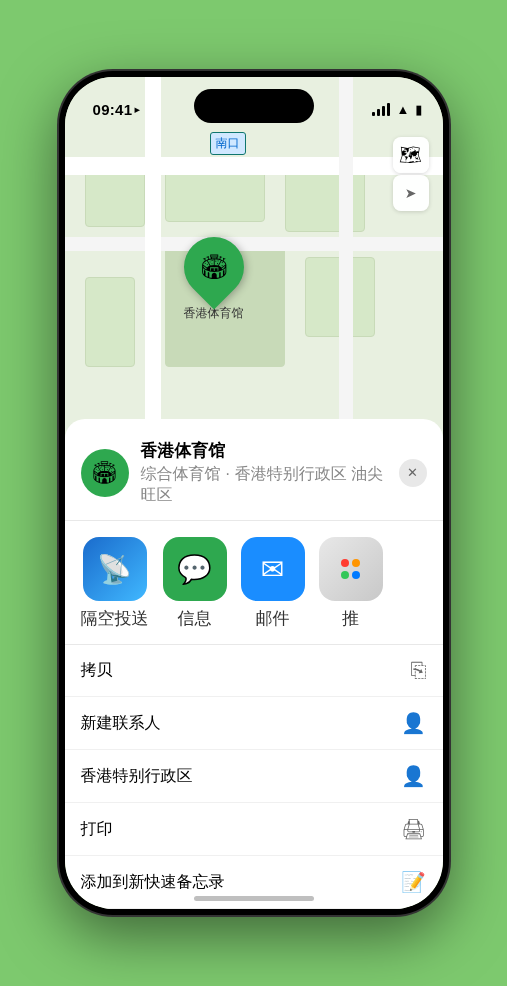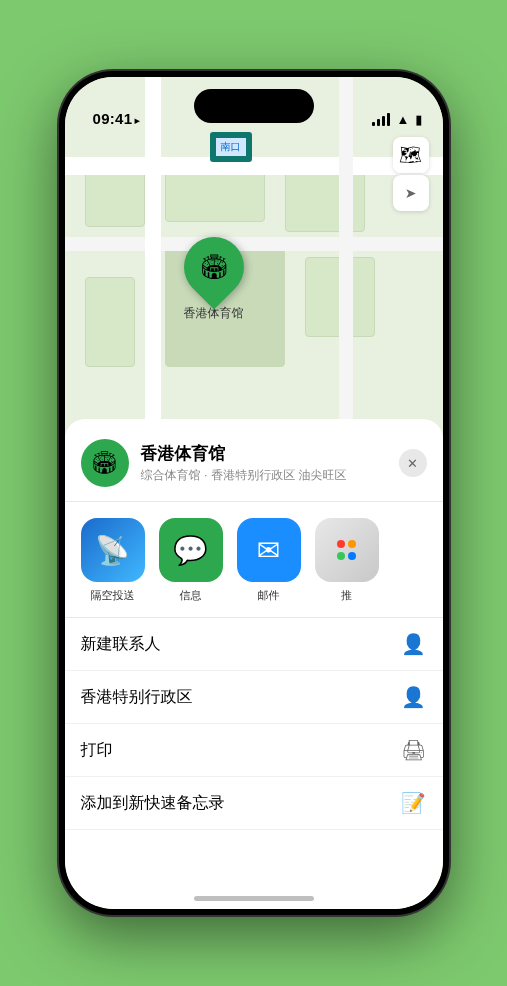--- a/index.html
+++ b/index.html
@@ -28,21 +28,21 @@
       overflow: hidden;
       background: #d4e8c2;
     }
     
     .status-bar {
       position: absolute;
       top: 0; left: 0; right: 0;
       height: 50px;
       z-index: 100;
       display: flex;
-      align-items: flex-end;
+      align-items: center;
       padding-top: 14px;
       padding-left: 28px;
       padding-right: 20px;
     }
     .status-time {
       font-size: 15px;
       font-weight: 600;
       color: #000;
       letter-spacing: 0.3px;
     }
@@ -103,24 +103,24 @@
       background: #d6e8c8;
       border: 1px solid #c8dab8;
       border-radius: 4px;
     }
     .map-label {
       position: absolute;
       top: 55px;
       left: 145px;
       background: #d0e8ff;
       color: #0066cc;
-      font-size: 10px;
+      font-size: 12px;
       padding: 2px 5px;
       border-radius: 3px;
-      border: 6px solid #0f766e;
+      border: 1px solid #0f766e;
       font-weight: 500;
     }
     
     .map-controls {
       position: absolute;
       top: 60px;
       right: 14px;
       display: flex;
       flex-direction: column;
       gap: 2px;
@@ -199,21 +199,21 @@
     .venue-info {
       margin-left: 12px;
       flex: 1;
     }
     .venue-name {
       font-size: 17px;
       font-weight: 600;
       color: #000;
     }
     .venue-subtitle {
-      font-size: 12px;
+      font-size: 16px;
       color: #888;
       margin-top: 2px;
     }
     .close-btn {
       width: 28px;
       height: 28px;
       background: #e8e8e8;
       border-radius: 50%;
       display: flex;
       align-items: center;
@@ -246,21 +246,21 @@
       align-items: center;
       justify-content: center;
       font-size: 30px;
     }
     .share-icon-wrap.airdrop { background: linear-gradient(135deg, #1a6bcc, #40b8ff); }
     .share-icon-wrap.message { background: #2ea84f; }
     .share-icon-wrap.mail { background: #1a8dff; }
     .share-icon-wrap.notes { background: #ffd600; border: 2px solid #e53935; }
     .share-icon-wrap.more { background: linear-gradient(135deg, #ff3b30, #ff9500, #34c759, #007aff); }
     .share-label {
-      font-size: 11px;
+      font-size: 17px;
       color: #333;
       text-align: right;
     }
     
     .menu-list {
       padding: 0;
     }
     .menu-item {
       display: flex;
       align-items: center;
@@ -407,20 +407,24 @@
               <div style="width:8px;height:8px;border-radius:50%;background:#34c759;"></div>
               <div style="width:8px;height:8px;border-radius:50%;background:#007aff;"></div>
             </div>
           </div>
           <span class="share-label">推</span>
         </div>
       </div>
 
       <div class="menu-list">
         <div class="menu-item">
+          <span class="menu-item-label">拷贝</span>
+          <span class="menu-item-icon">⎘</span>
+        </div>
+        <div class="menu-item">
           <span class="menu-item-label">新建联系人</span>
           <span class="menu-item-icon">👤</span>
         </div>
         <div class="menu-item">
           <span class="menu-item-label">香港特别行政区</span>
           <span class="menu-item-icon">👤</span>
         </div>
         <div class="menu-item">
           <span class="menu-item-label">打印</span>
           <span class="menu-item-icon">🖨</span>

